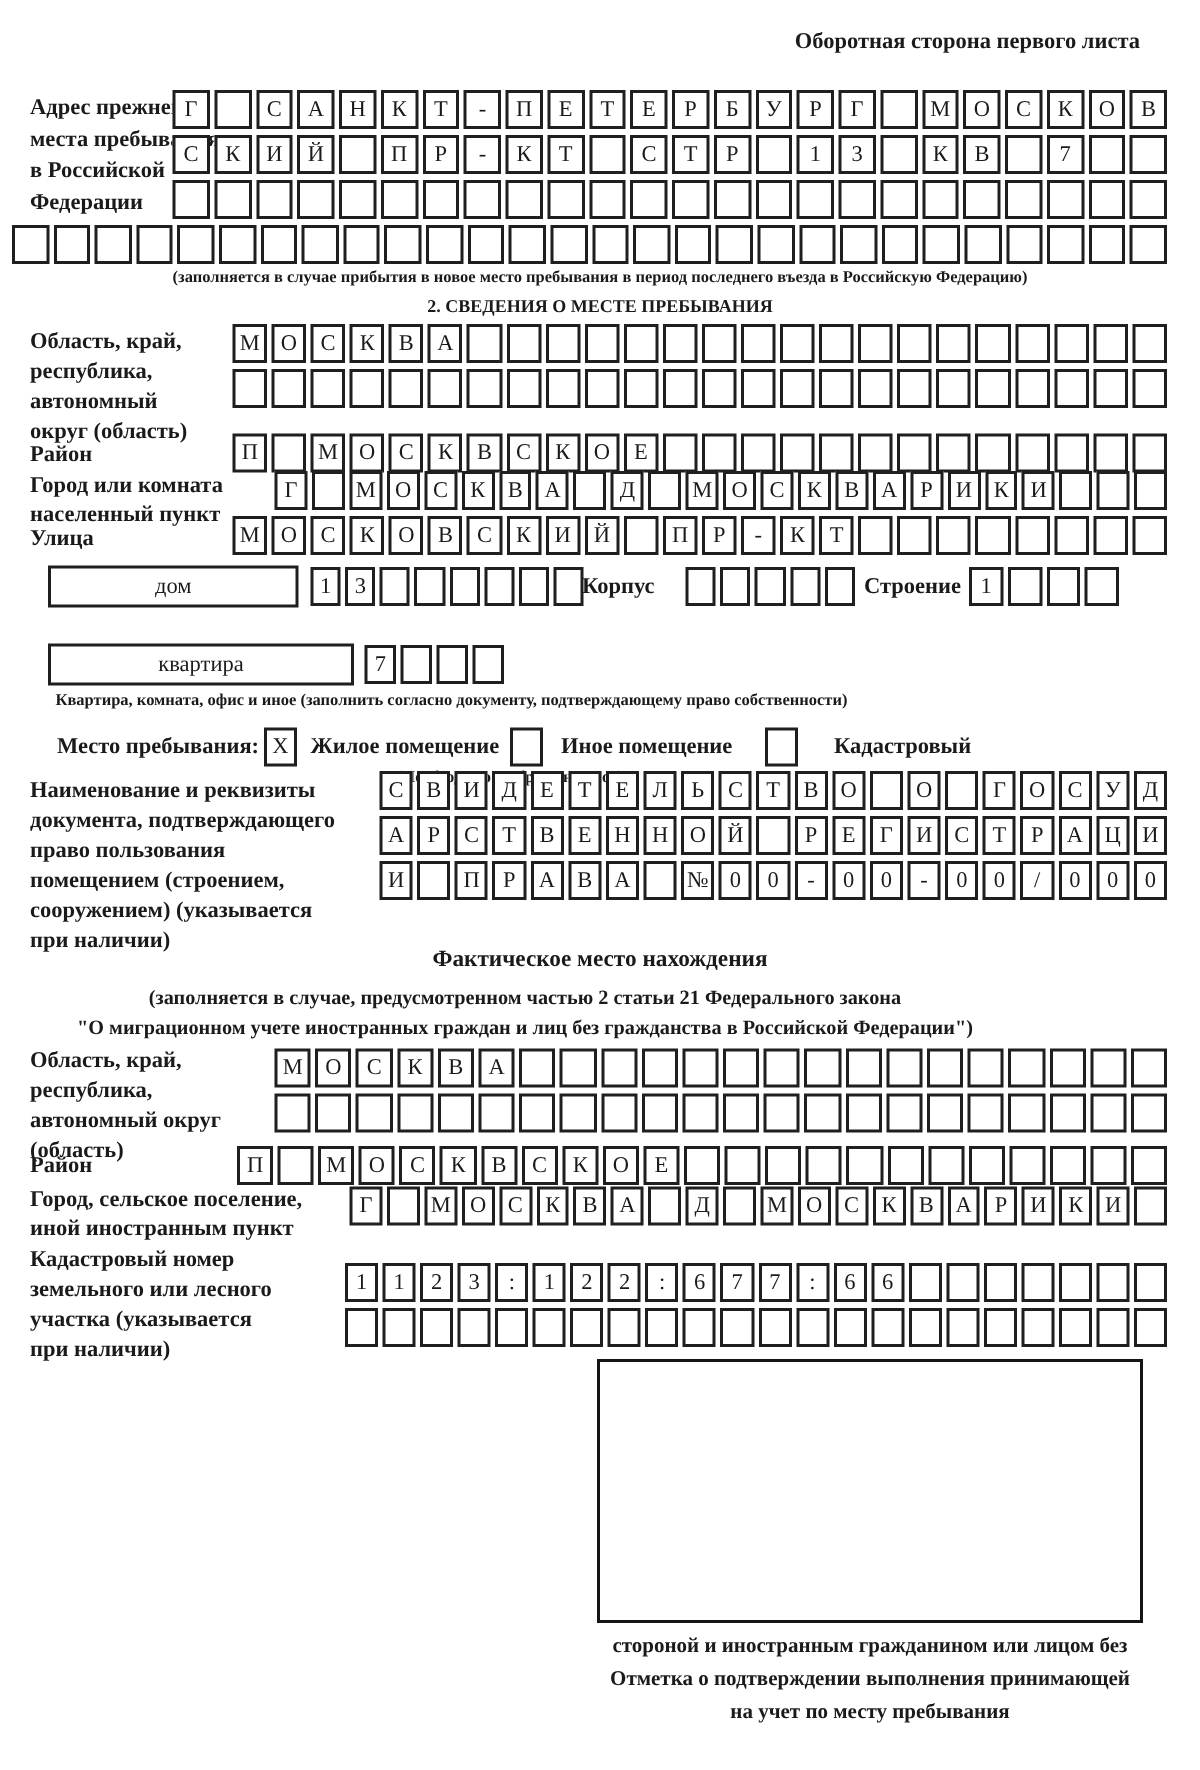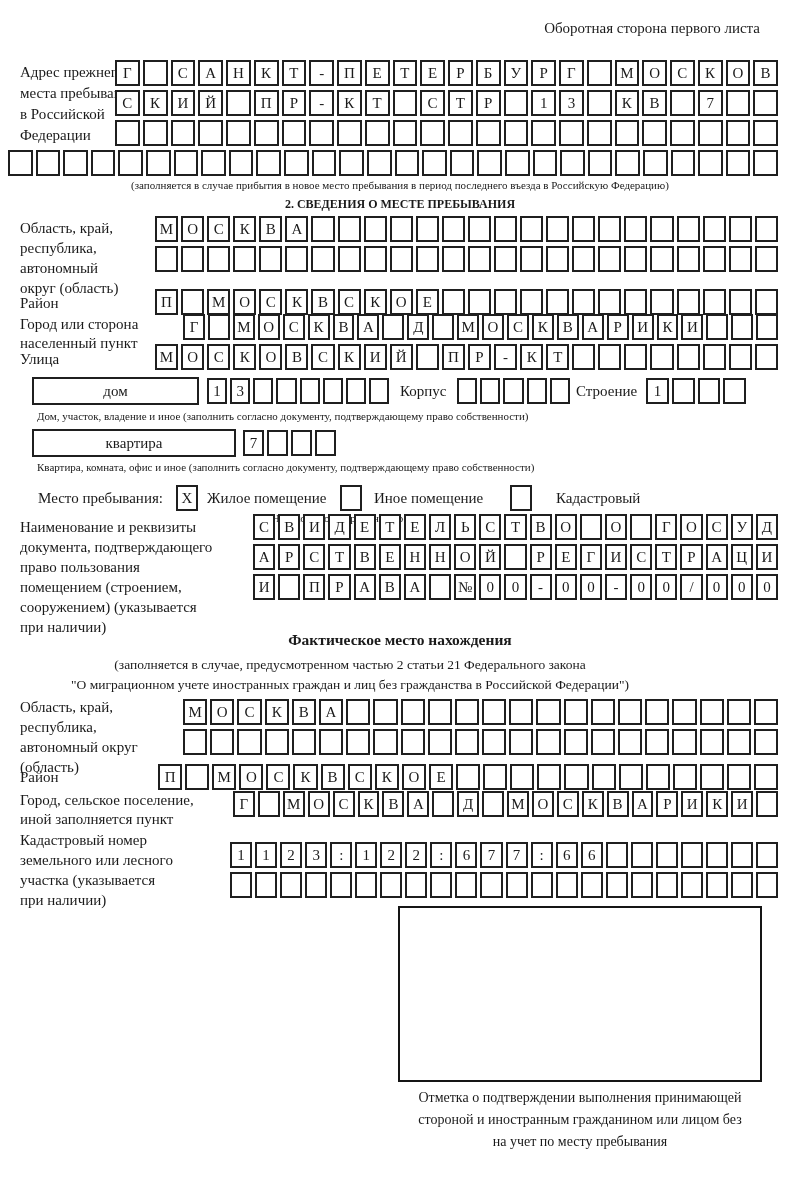--- a/index.html
+++ b/index.html
@@ -1,21 +1,21 @@
 <!DOCTYPE html>
 <html><head>
 <meta charset="utf-8">
 <style>
   html,body { margin:0; padding:0; background:#f2f2f2; }
   .page {
     position:relative; width:800px; height:1180px; margin:0 auto;
     background:#ffffff; color:#1a1a1a; overflow:hidden;
     font-family:"Liberation Serif","DejaVu Serif",serif;
   }
-  .abs { position:absolute; }
+  .abs { position:absolute;font-weight:bold; }
   .lbl { font-size:15px; line-height:21px; }
   .lbl .ln { white-space:nowrap; }
   .lh20 { line-height:20px; }
   .lh19 { line-height:19px; }
   .cells { position:absolute; display:flex; gap:3px; height:26px; }
   .cell {
     flex:1; box-sizing:border-box; border:2px solid #1f1f1f; background:#fff;
     display:flex; align-items:center; justify-content:center;
     font-size:15px; line-height:1; overflow:hidden;
   }
@@ -241,21 +241,21 @@
       <div class="cell"></div>
       <div class="cell"></div>
       <div class="cell"></div>
       <div class="cell"></div>
       <div class="cell"></div>
       <div class="cell"></div>
       <div class="cell"></div>
     </div>
 
   <div class="abs lbl lh19" style="left:20px; top:315px;">
-      <div class="ln">Город или сторона</div>
+      <div class="ln">Город или комната</div>
       <div class="ln">населенный пункт</div>
     </div>
   <div class="cells" style="left:183px; top:314px; width:595px;">
       <div class="cell">Г</div>
       <div class="cell"></div>
       <div class="cell">М</div>
       <div class="cell">О</div>
       <div class="cell">С</div>
       <div class="cell">К</div>
       <div class="cell">В</div>
@@ -310,36 +310,35 @@
   <div class="cells" style="left:207px; top:378px; width:182px;">
       <div class="cell">1</div>
       <div class="cell">3</div>
       <div class="cell"></div>
       <div class="cell"></div>
       <div class="cell"></div>
       <div class="cell"></div>
       <div class="cell"></div>
       <div class="cell"></div>
     </div>
-  <div class="abs lbl" style="left:400px; top:381px;">Корпус</div>
+  <div class="abs lbl" style="left:388px; top:381px;">Корпус</div>
   <div class="cells" style="left:457px; top:378px; width:113px;">
       <div class="cell"></div>
       <div class="cell"></div>
       <div class="cell"></div>
       <div class="cell"></div>
       <div class="cell"></div>
     </div>
   <div class="abs lbl" style="left:576px; top:381px;">Строение</div>
   <div class="cells" style="left:646px; top:378px; width:100px;">
       <div class="cell">1</div>
       <div class="cell"></div>
       <div class="cell"></div>
       <div class="cell"></div>
     </div>
-  <div class="abs caption" style="left:37px; top:410px;">Дом, участок, владение и иное (заполнить согласно документу, подтверждающему право собственности)</div>
 
   <div class="labelbox" style="left:32px; top:429px; width:204px;">квартира</div>
   <div class="cells" style="left:243px; top:430px; width:93px;">
       <div class="cell">7</div>
       <div class="cell"></div>
       <div class="cell"></div>
       <div class="cell"></div>
     </div>
   <div class="abs caption" style="left:37px; top:461px;">Квартира, комната, офис и иное (заполнить согласно документу, подтверждающему право собственности)</div>
 
@@ -513,21 +512,21 @@
       <div class="cell"></div>
       <div class="cell"></div>
       <div class="cell"></div>
       <div class="cell"></div>
       <div class="cell"></div>
       <div class="cell"></div>
     </div>
 
   <div class="abs lbl lh19" style="left:20px; top:791px;">
       <div class="ln">Город, сельское поселение,</div>
-      <div class="ln">иной заполняется пункт</div>
+      <div class="ln">иной иностранным пункт</div>
     </div>
   <div class="cells" style="left:233px; top:791px; width:545px;">
       <div class="cell">Г</div>
       <div class="cell"></div>
       <div class="cell">М</div>
       <div class="cell">О</div>
       <div class="cell">С</div>
       <div class="cell">К</div>
       <div class="cell">В</div>
       <div class="cell">А</div>
@@ -597,18 +596,18 @@
       <div class="cell"></div>
       <div class="cell"></div>
       <div class="cell"></div>
       <div class="cell"></div>
       <div class="cell"></div>
       <div class="cell"></div>
     </div>
 
   <div class="stamp-box" style="left:398px; top:906px; width:364px; height:176px;"></div>
   <div class="abs stamp-note center" style="left:385px; top:1087px; width:390px;">
+      <div class="ln">стороной и иностранным гражданином или лицом без</div>
       <div class="ln">Отметка о подтверждении выполнения принимающей</div>
-      <div class="ln">стороной и иностранным гражданином или лицом без</div>
       <div class="ln">на учет по месту пребывания</div>
     </div>
 
 </div>
 
 </body></html>

